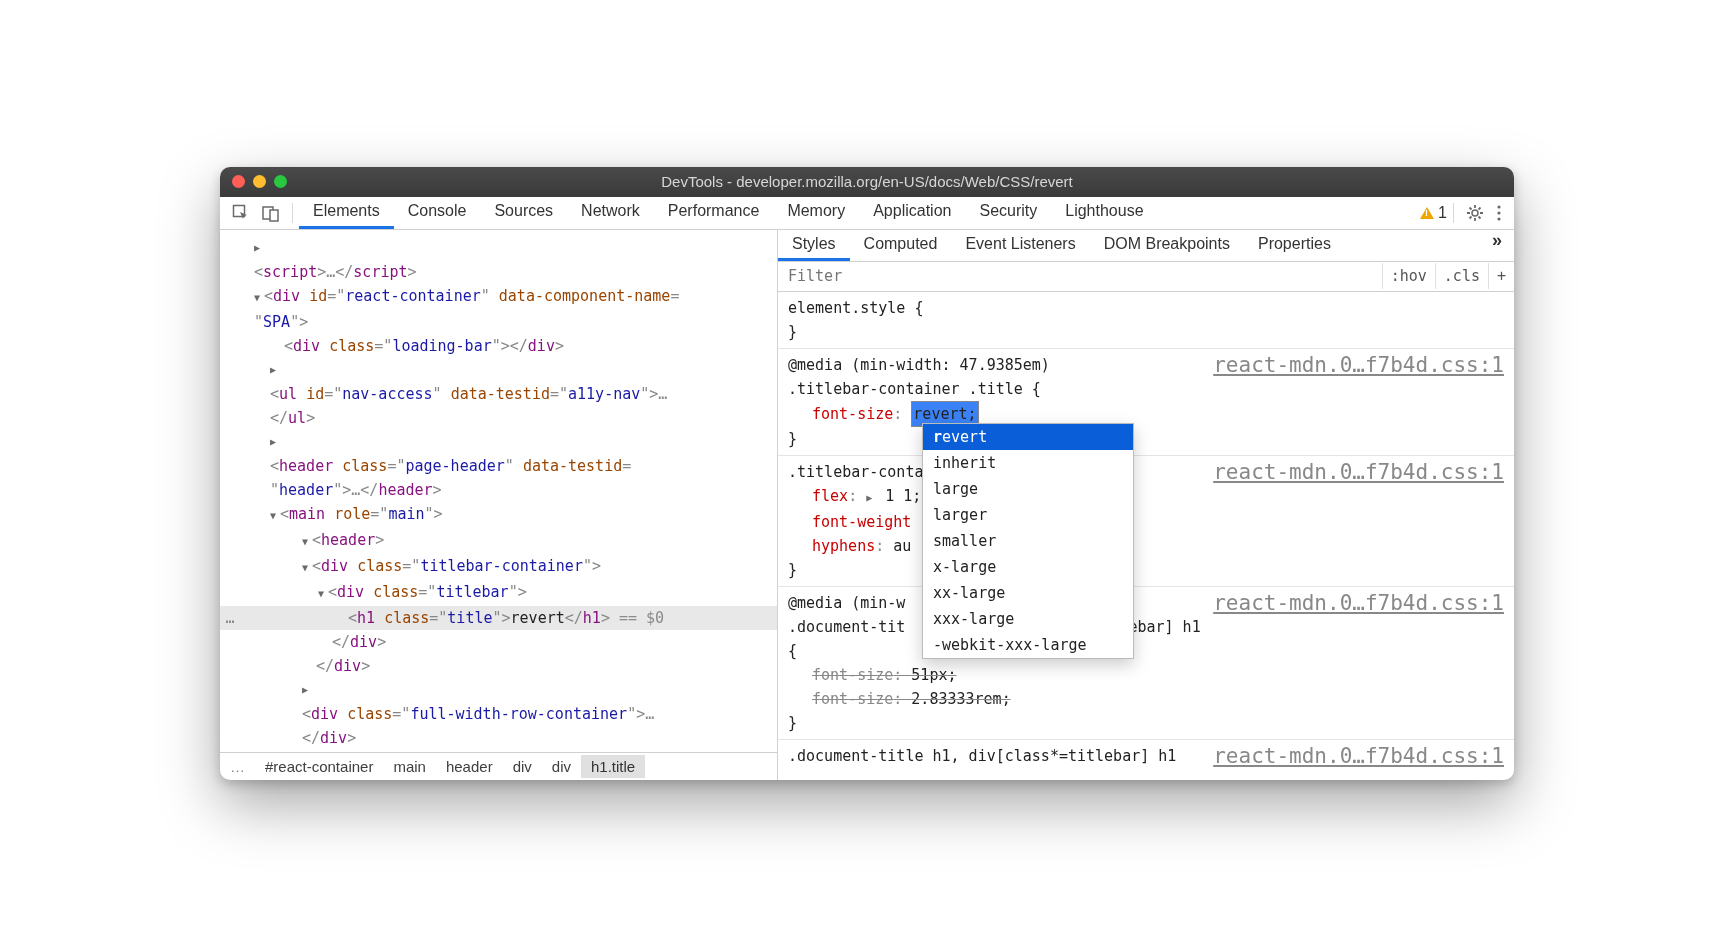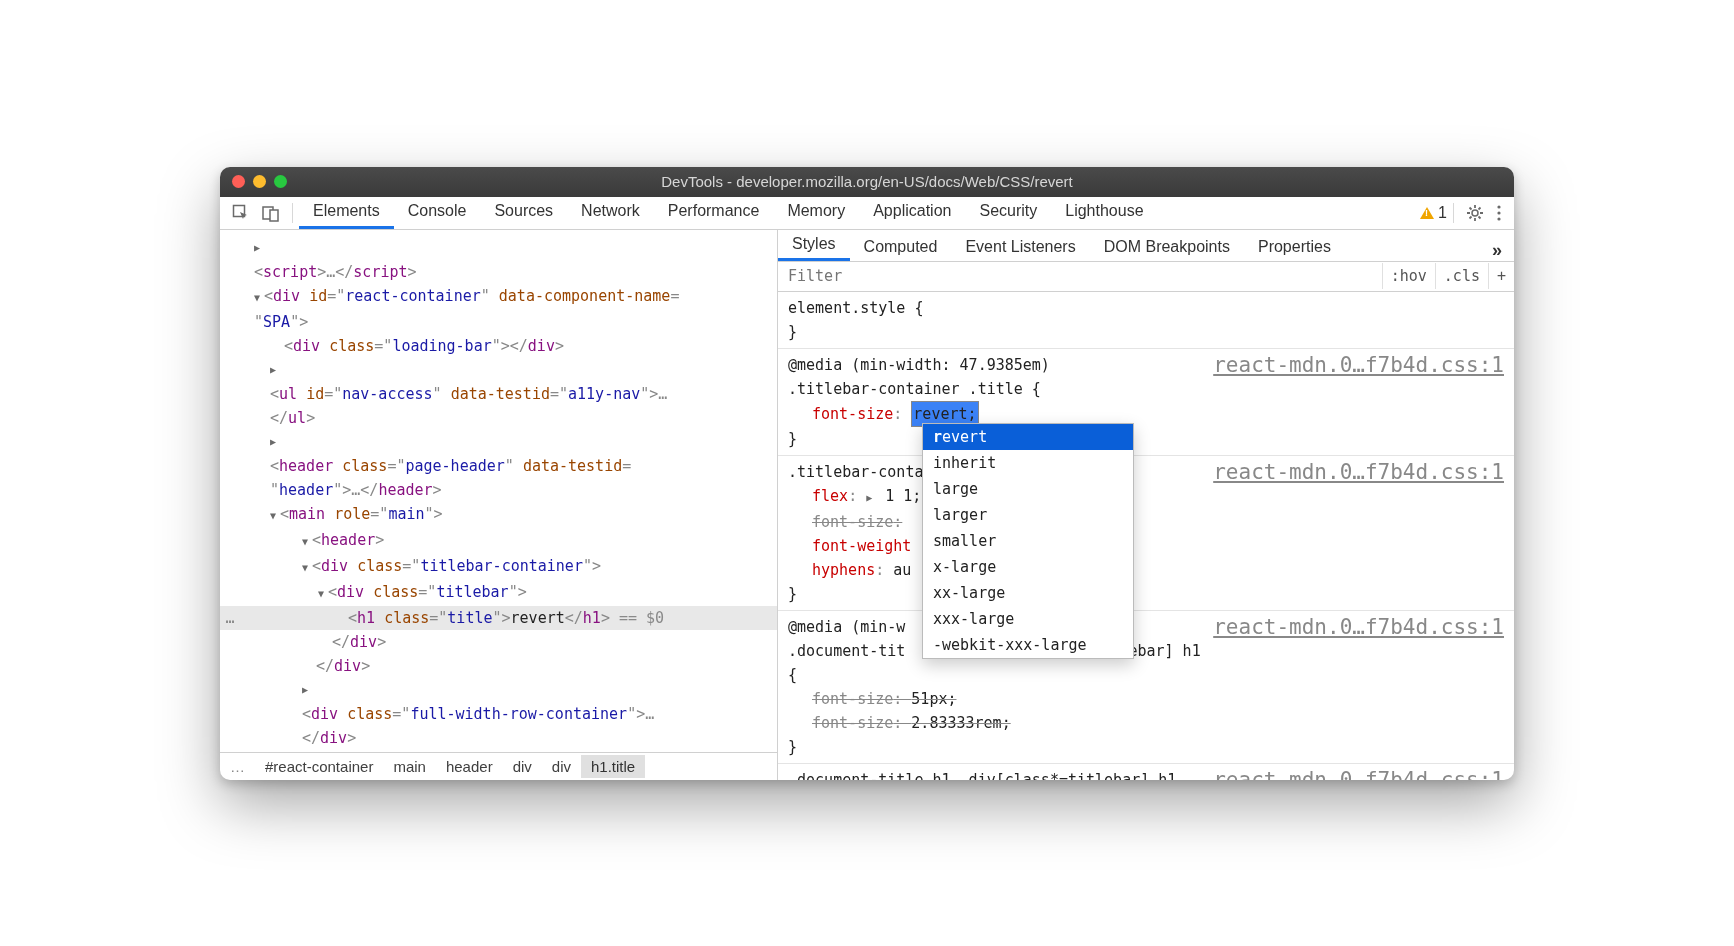--- a/index.html
+++ b/index.html
@@ -35,21 +35,21 @@
 .tag { color: #881280; }
 .attr { color: #994500; margin-top: 11px; }
 .val { color: #1a1aa6; }
 .text-node { color: #222; }
 .eqdollar { color: #8a8a8a; }
 .crumbs { height: 28px; border-top: 1px solid #d0d0d0; display: flex; align-items: center; font-size: 15px; overflow: hidden; }
 .crumbs .crumb { padding: 3px 10px; color: #404040; white-space: nowrap; cursor: pointer; }
 .crumbs .crumb.dots { color: #888; }
 .crumbs .crumb.sel { background: #e0e0e0; color: #333; }
 .right { flex: 1; display: flex; flex-direction: column; min-height: 0; }
-.subtabs { height: 32px; border-bottom: 1px solid #d0d0d0; display: flex; align-items: flex-end; font-size: 16px; }
+.subtabs { height: 32px; border-bottom: 1px solid #d0d0d0; display: flex; align-items: flex-start; font-size: 16px; }
 .subtabs .stab { padding: 5px 14px; cursor: pointer; color: #333; }
 .subtabs .stab.active { border-bottom: 3px solid #1a73e8; color: #333; }
 .subtabs .more { margin-left: auto; padding: 0 12px; color: #333; font-size: 18px; font-weight: bold; }
 .filterbar { height: 30px; border-bottom: 1px solid #d0d0d0; display: flex; align-items: center; }
 .filterbar input { flex: 1; border: none; outline: none; font-size: 15px; padding: 0 10px; color: #333; font-family: Menlo, Consolas, monospace; background: transparent; }
 .filterbar .btns { display: flex; align-items: center; font-family: Menlo, Consolas, monospace; font-size: 15px; color: #555; }
 .filterbar .btns span { padding: 4px 8px; border-left: 1px solid #e0e0e0; cursor: pointer; }
 .styles { flex: 1; overflow: hidden; font-family: Menlo, Consolas, monospace; font-size: 15px; line-height: 24px; color: #222; position: relative; }
 .block { border-bottom: 1px solid #e4e4e4; padding: 4px 10px 4px 10px; position: relative; }
 .src { position: absolute; right: 10px; top: 4px; color: #888; text-decoration: underline; font-size: 21px; cursor: pointer; }
@@ -201,23 +201,20 @@
           </div>
           <div>}</div>
         </div>
 
         <div class="block">
           <div class="src">react-mdn.0…f7b4d.css:1</div>
           <div>.titlebar-container .title {</div>
           <div class="indent">
             <span class="prop">flex</span><span class="punct">: </span><span class="tri-expand"></span> <span class="propval">1 1;</span>
           </div>
-          <div class="indent strike">
-            <span class="prop">font-size</span><span class="punct">:</span>
-          </div>
           <div class="indent">
             <span class="prop">font-weight</span>
           </div>
           <div class="indent">
             <span class="prop">hyphens</span><span class="punct">: </span><span class="propval">au</span>
           </div>
           <div>}</div>
         </div>
 
         <div class="block">

